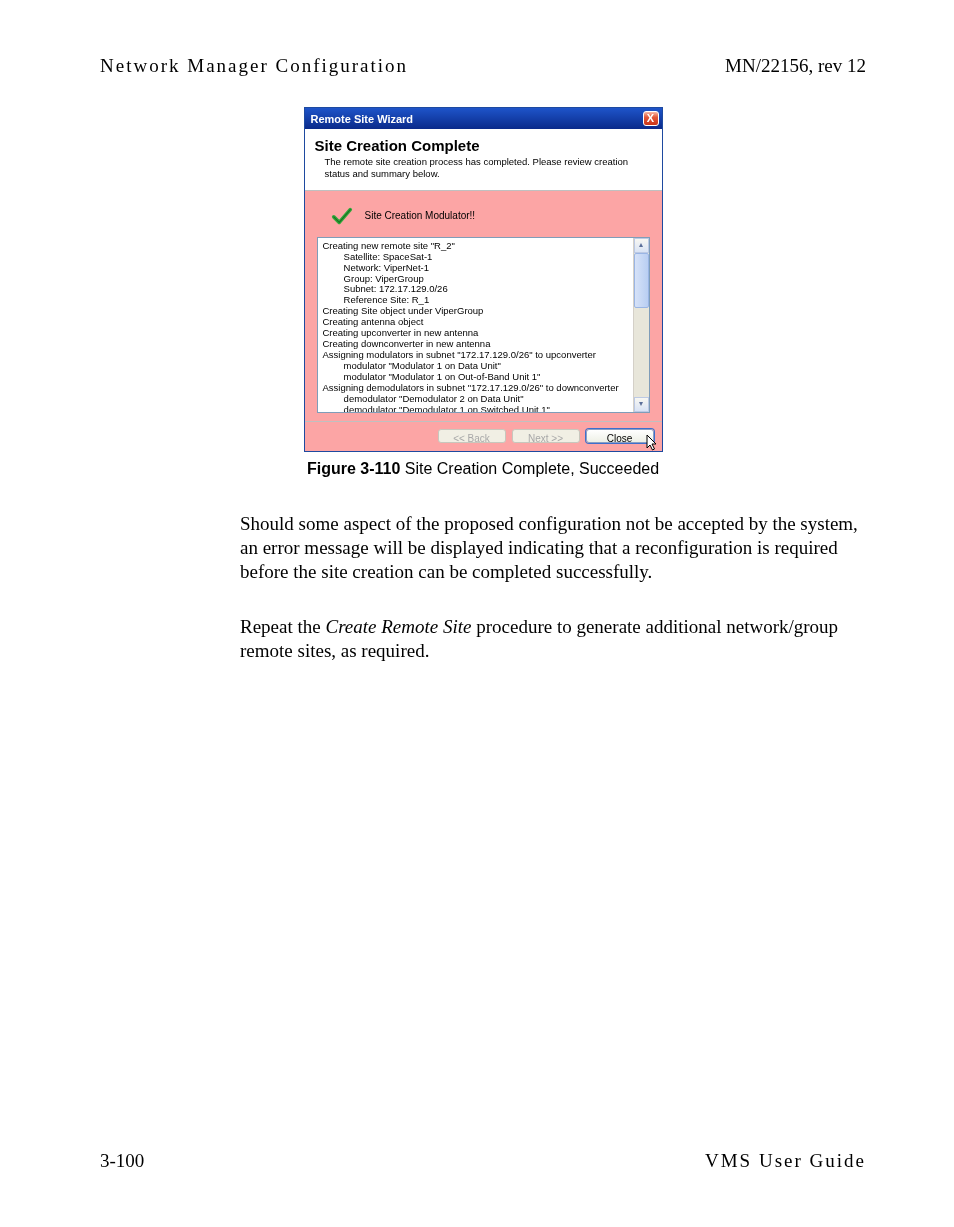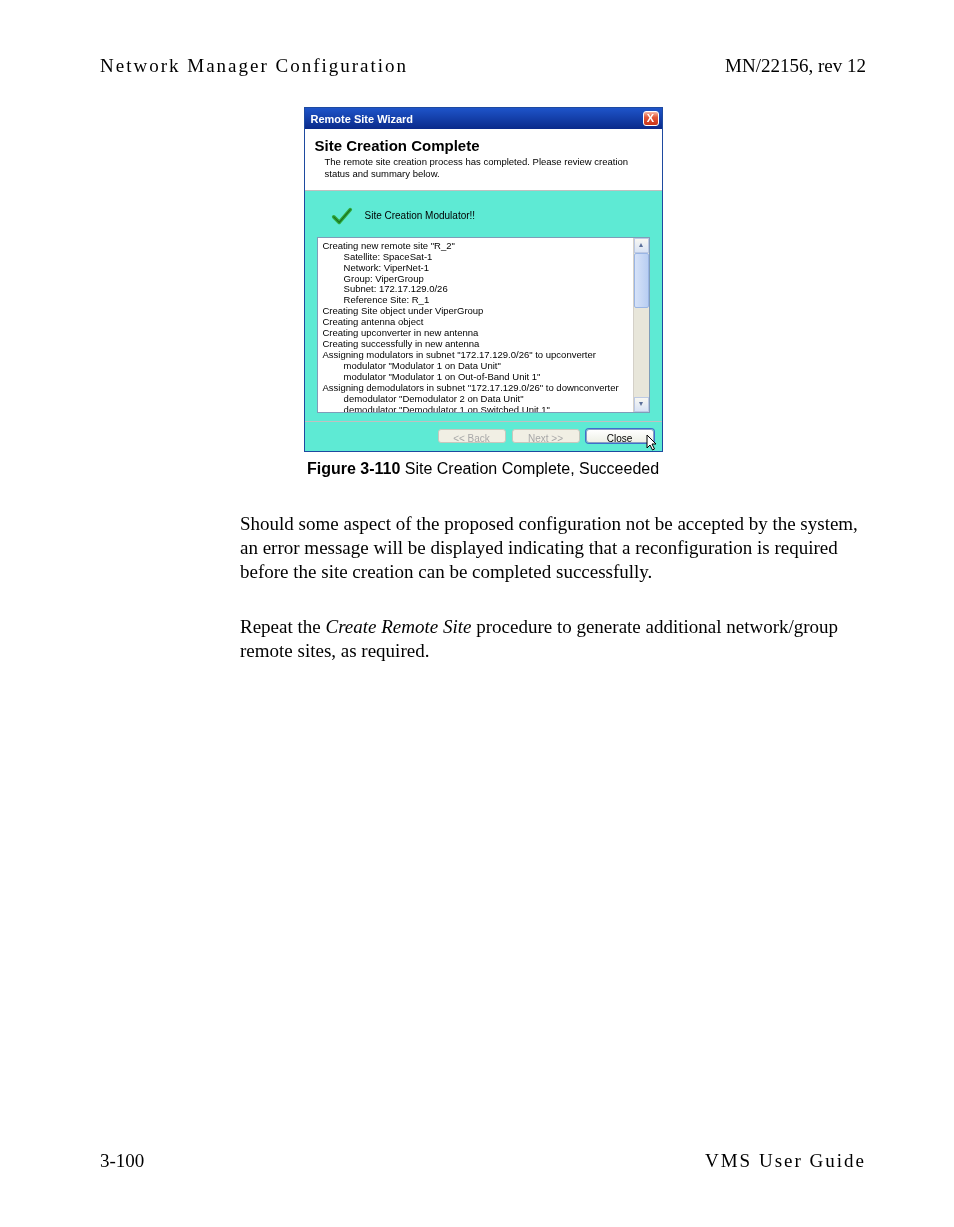--- a/index.html
+++ b/index.html
@@ -28,21 +28,21 @@
   .header-left {
     letter-spacing: 2px;
   }
   .header-right {
     letter-spacing: 0px;
   }
   .dialog {
     width: 357px;
     margin: 12px auto 8px auto;
     border: 1px solid #1e4aa0;
-    background: #5eead4;
+    background: #fca5a5;
     font-family: Tahoma, Arial, sans-serif;
     font-size: 10px;
     color: #000;
   }
   .titlebar {
     background: linear-gradient(to bottom, #1e54c9, #0a2a8a);
     color: #fff;
     display: flex;
     justify-content: space-between;
     align-items: center;
@@ -237,21 +237,21 @@
         <div id="log-lines">
             <div class="log-line">Creating new remote site "R_2"</div>
             <div class="log-line">        Satellite: SpaceSat-1</div>
             <div class="log-line">        Network: ViperNet-1</div>
             <div class="log-line">        Group: ViperGroup</div>
             <div class="log-line">        Subnet: 172.17.129.0/26</div>
             <div class="log-line">        Reference Site: R_1</div>
             <div class="log-line">Creating Site object under ViperGroup</div>
             <div class="log-line">Creating antenna object</div>
             <div class="log-line">Creating upconverter in new antenna</div>
-            <div class="log-line">Creating successfully in new antenna</div>
+            <div class="log-line">Creating downconverter in new antenna</div>
             <div class="log-line">Assigning modulators in subnet "172.17.129.0/26" to upconverter</div>
             <div class="log-line">        modulator "Modulator 1 on Data Unit"</div>
             <div class="log-line">        modulator "Modulator 1 on Out-of-Band Unit 1"</div>
             <div class="log-line">Assigning demodulators in subnet "172.17.129.0/26" to downconverter</div>
             <div class="log-line">        demodulator "Demodulator 2 on Data Unit"</div>
             <div class="log-line">        demodulator "Demodulator 1 on Switched Unit 1"</div>
           </div>
         <div class="log-scroll">
           <div class="sb-btn sb-up">▴</div>
           <div class="sb-thumb"></div>

